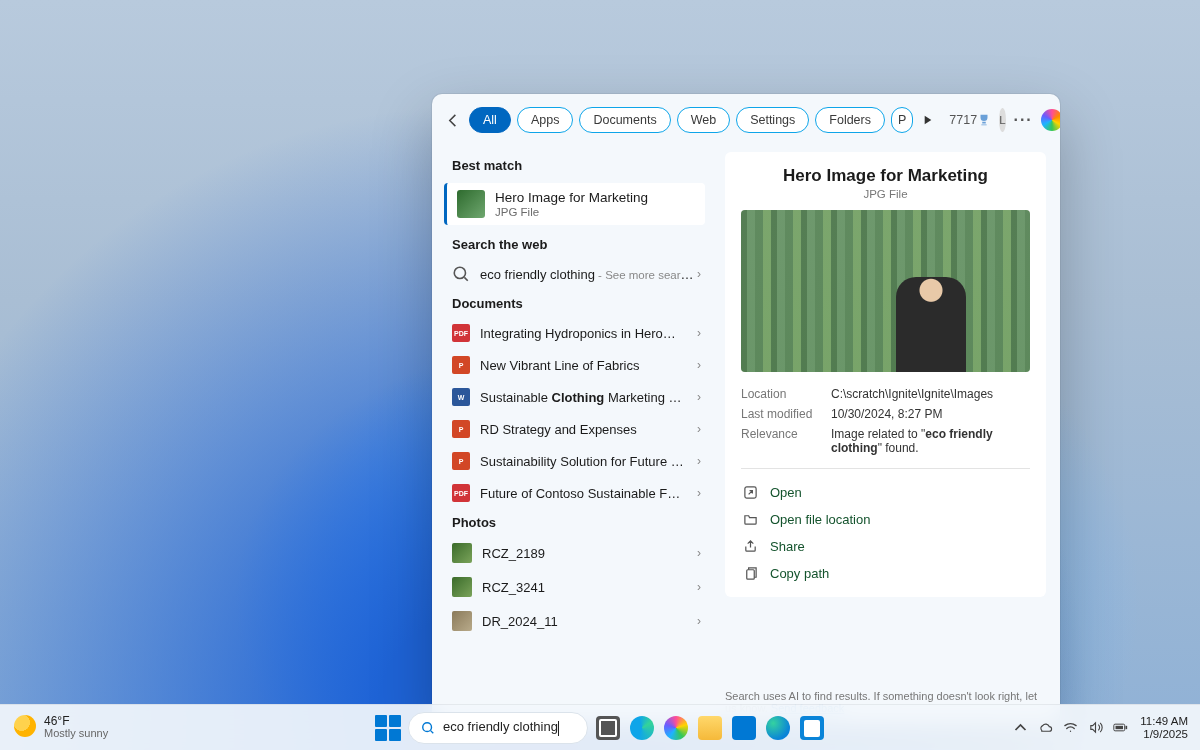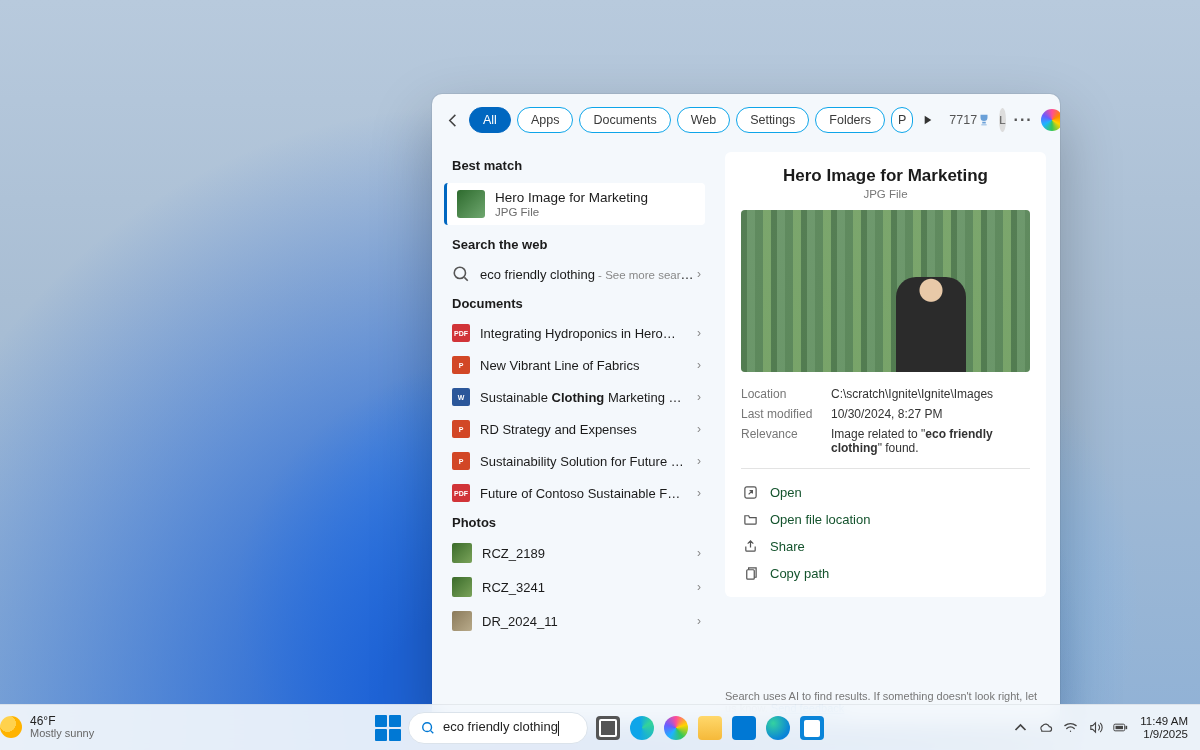--- a/index.html
+++ b/index.html
@@ -99,21 +99,21 @@
   .ai-note a{color:#0067c0;text-decoration:underline;cursor:pointer;}
 
   
   .taskbar{
     position:absolute;left:0;right:0;bottom:0;height:46px;
     background:rgba(243,247,252,.92);
     backdrop-filter:blur(10px);
     border-top:1px solid rgba(0,0,0,.06);
     display:flex;align-items:center;
   }
-  .tb-weather{display:flex;align-items:center;gap:8px;cursor:pointer;}
+  .tb-weather{display:flex;gap:8px;padding-left:14px;cursor:pointer;}
   .tb-weather-icon{width:22px;height:22px;border-radius:50%;background:radial-gradient(circle at 35% 35%,#ffd24d 0 40%,#ffb300 41% 100%);position:relative;}
   .tb-weather-text{line-height:1.05;}
   .tb-weather-temp{font-size:12px;color:#222;}
   .tb-weather-desc{font-size:11px;color:#666;}
   .tb-center{position:absolute;left:50%;transform:translateX(-50%);display:flex;align-items:center;gap:6px;}
   .tb-start{width:26px;height:26px;display:grid;grid-template:1fr 1fr/1fr 1fr;gap:2px;cursor:pointer;}
   .tb-start span{background:#0078d4;border-radius:1px;}
   .tb-search{width:180px;height:32px;background:#fff;border-radius:18px;display:flex;align-items:center;gap:8px;padding:0 12px;border:1px solid #dbe3eb;cursor:text;}
   .tb-search svg{width:14px;height:14px;color:#0078d4;}
   .tb-search-text{font-size:13px;color:#222;flex:1;border:none;outline:none;background:transparent;}

